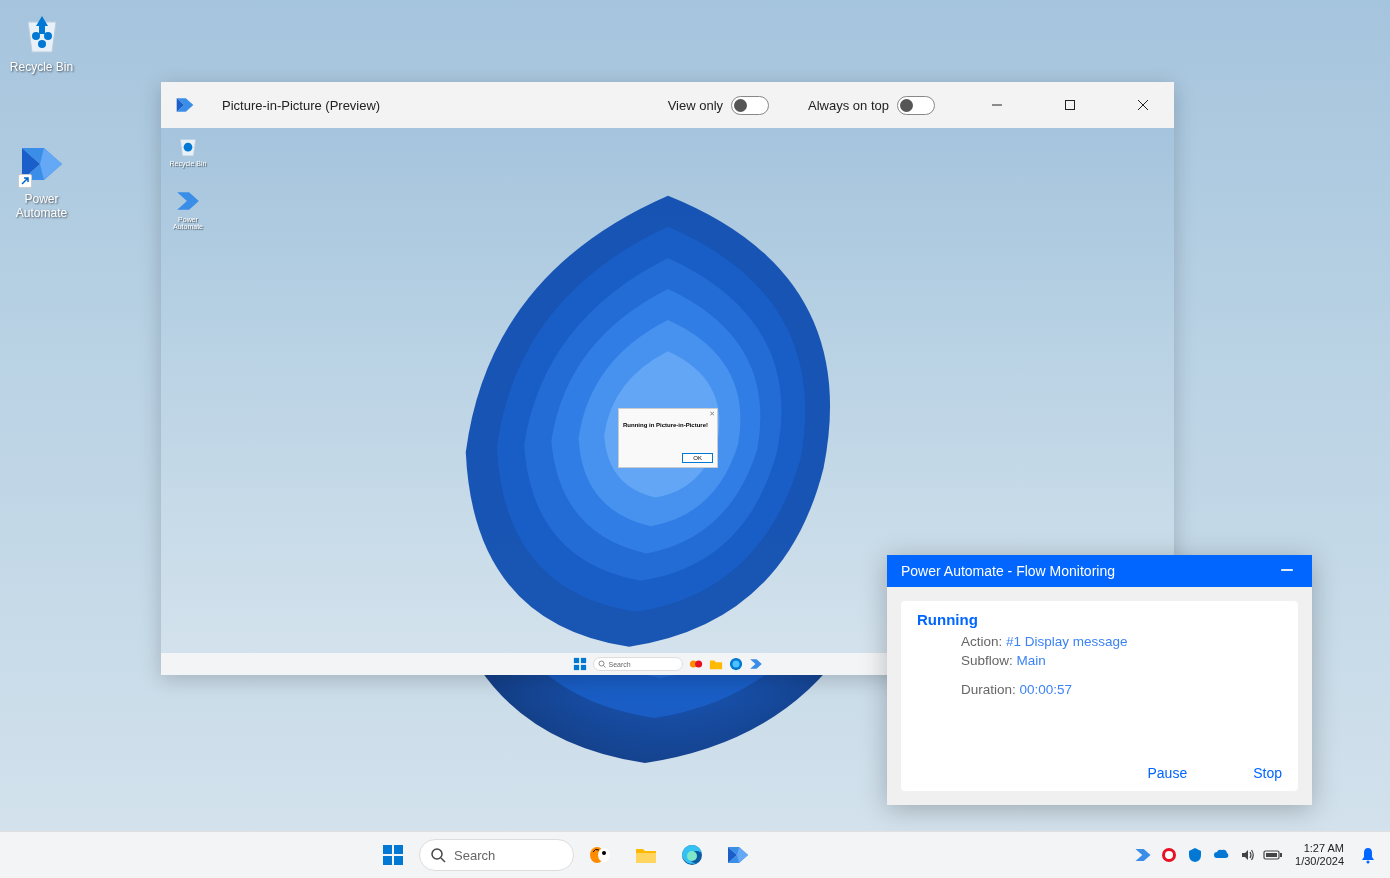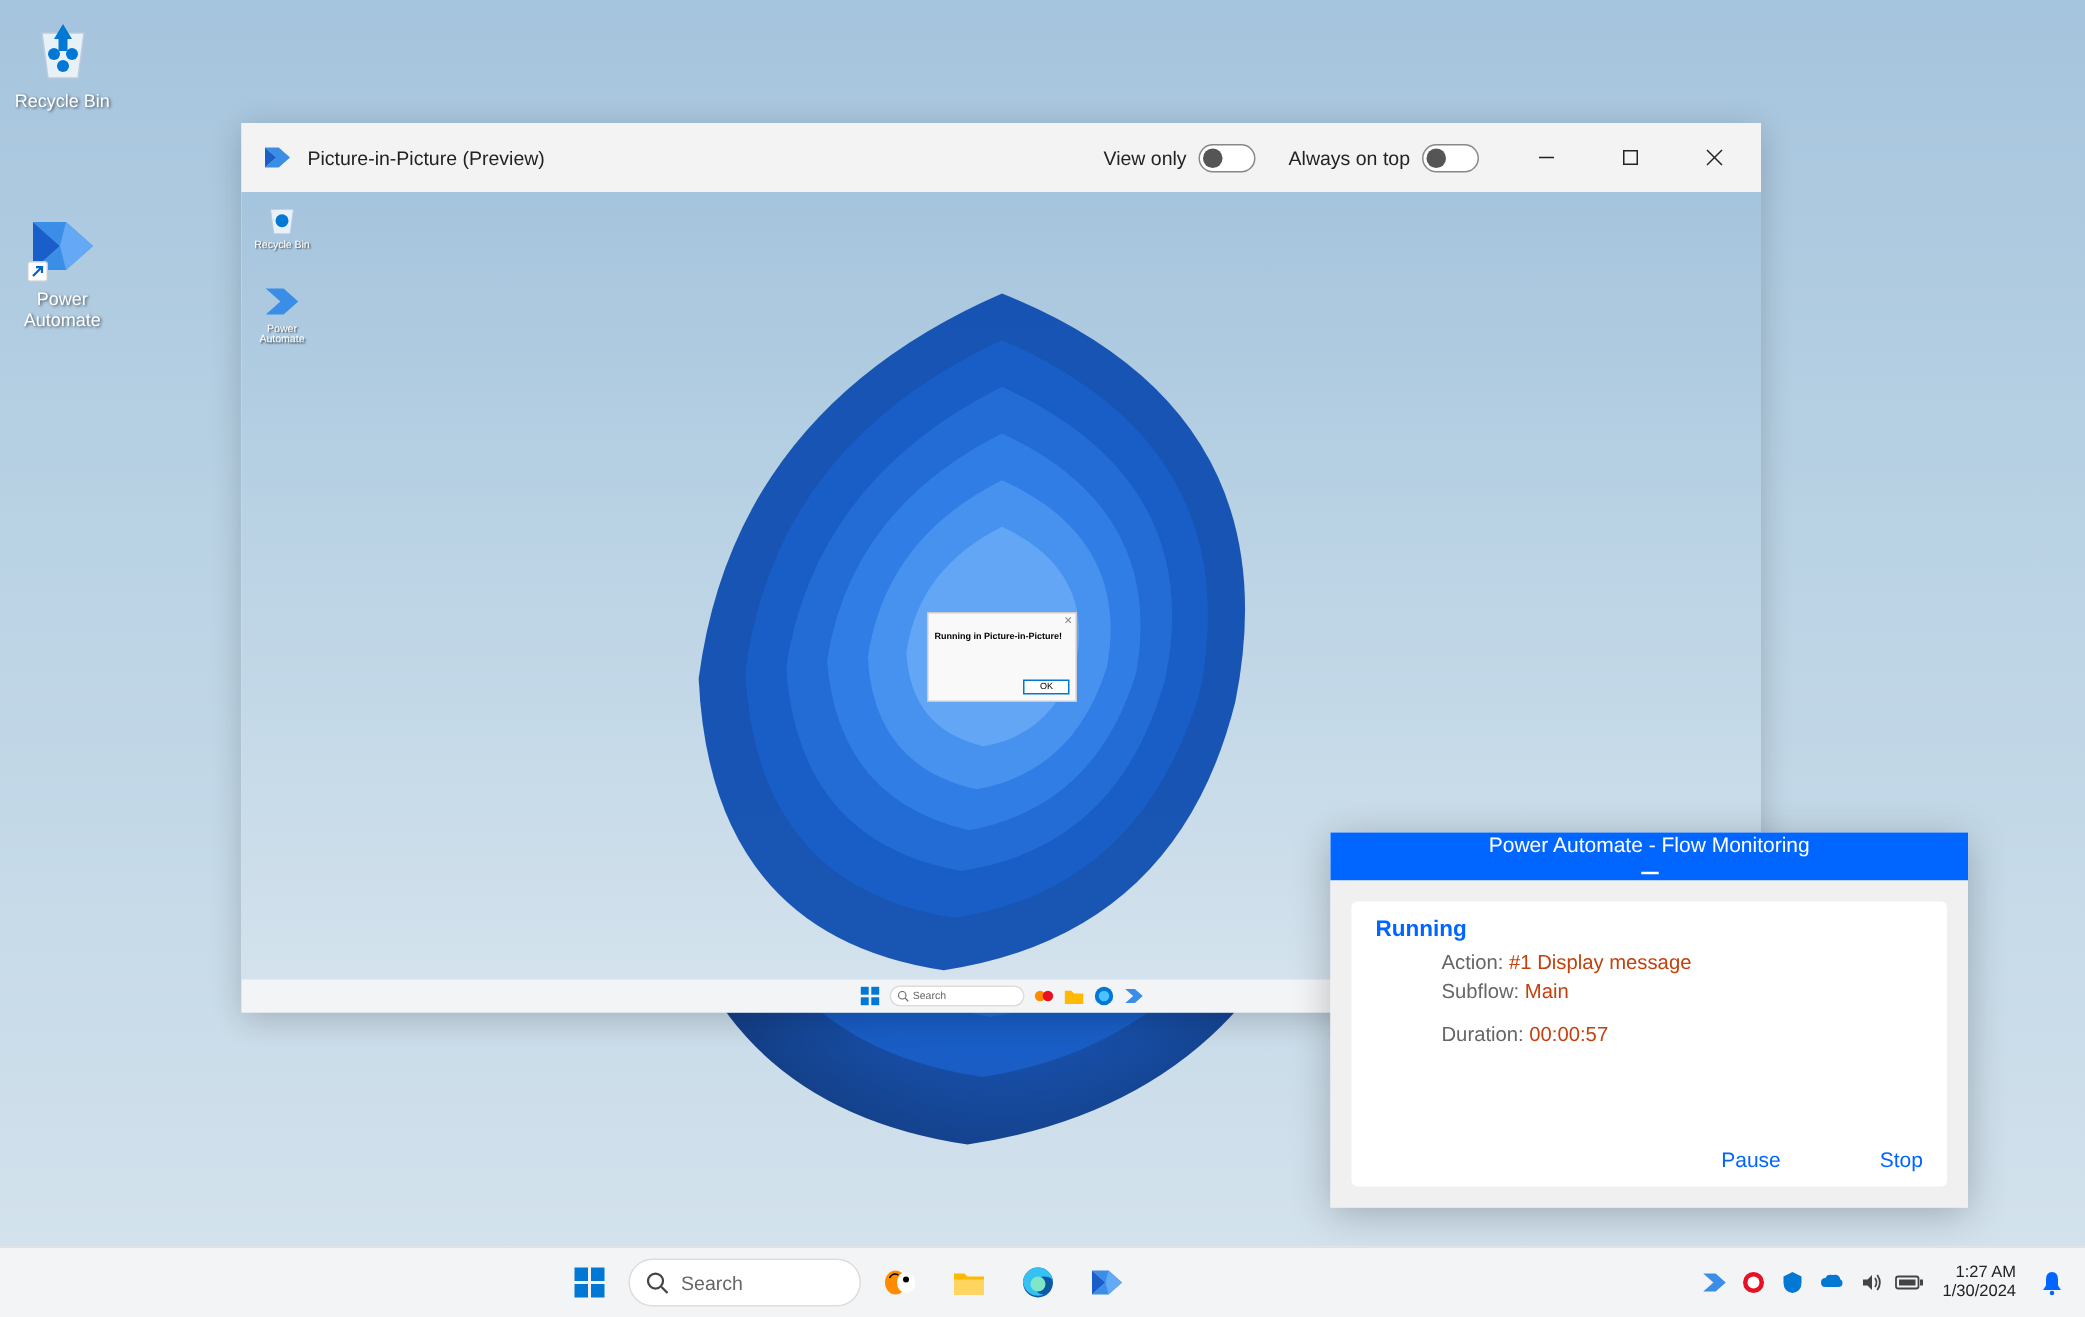--- a/index.html
+++ b/index.html
@@ -30,21 +30,21 @@
     }
     .shortcut-arrow svg { width: 10px; height: 10px; }
 
     
     .pip-window {
       position: absolute; left: 161px; top: 82px; width: 1013px; height: 593px;
       background: #fff; box-shadow: 0 4px 20px rgba(0,0,0,0.2);
     }
     .pip-titlebar {
       height: 46px; background: #f3f3f3; display: flex; align-items: center;
-      padding: 0 8px 0 14px; gap: 10px;
+      padding: 0 8px 0 14px; gap: 27px;
     }
     .pip-logo { width: 20px; height: 20px; }
     .pip-title { font-size: 13px; color: #222; flex: 0 0 auto; }
     .pip-spacer { flex: 1; }
     .pip-toggle-group { display: flex; align-items: center; gap: 8px; margin-right: 12px; font-size: 13px; color: #222; }
     .toggle {
       width: 38px; height: 19px; border-radius: 10px; border: 1px solid #888;
       background: #fff; position: relative;
     }
     .toggle .knob {
@@ -98,21 +98,21 @@
       padding: 0 4px; gap: 3px; color: #666;
     }
 
     
     .flow-panel {
       position: absolute; left: 887px; top: 555px; width: 425px; height: 250px;
       background: #fff; box-shadow: 0 4px 25px rgba(0,0,0,0.25);
     }
     .flow-titlebar {
       height: 32px; background: #0066ff; color: #fff; display: flex;
-      align-items: center; padding: 0 14px; font-size: 14px; flex-direction: column;
+      align-items: center; padding: 0 14px; font-size: 14px;
     }
     .flow-titlebar .spacer { flex: 1; }
     .flow-min { cursor: pointer; padding: 4px; }
     .flow-body { padding: 14px; background: #f0f0f0; height: calc(100% - 32px); }
     .flow-card {
       background: #fff; border-radius: 4px; height: 100%;
       display: flex; flex-direction: column; overflow: hidden;
     }
     .flow-header {
       display: flex; align-items: center; gap: 12px; padding: 12px 16px;
@@ -121,21 +121,21 @@
     .flow-play {
       width: 26px; height: 26px; border-radius: 50%; background: #0a4aa8;
       display: flex; align-items: center; justify-content: center;
     }
     .flow-play svg { width: 12px; height: 12px; fill: #fff; }
     .flow-name { font-size: 15px; font-weight: 600; color: #222; }
     .flow-details { padding: 10px 16px; font-size: 13.5px; color: #444; flex: 1; }
     .flow-status { color: #0066ff; font-weight: 600; font-size: 15px; margin-bottom: 6px; }
     .flow-details .row { margin-bottom: 4px; }
     .flow-details .lbl { color: #666; margin-left: 44px; }
-    .flow-details .val { color: #c2410c; }
+    .flow-details .val { color: #3b82f6; }
     .flow-duration { margin-top: 14px; }
     .flow-actions {
       padding: 8px 16px 10px; display: flex; justify-content: flex-end; gap: 18px;
     }
     .flow-actions button {
       background: none; border: none; color: #0066ff; font-size: 14px;
       cursor: pointer;
       margin-left: 48px;
     }
 

